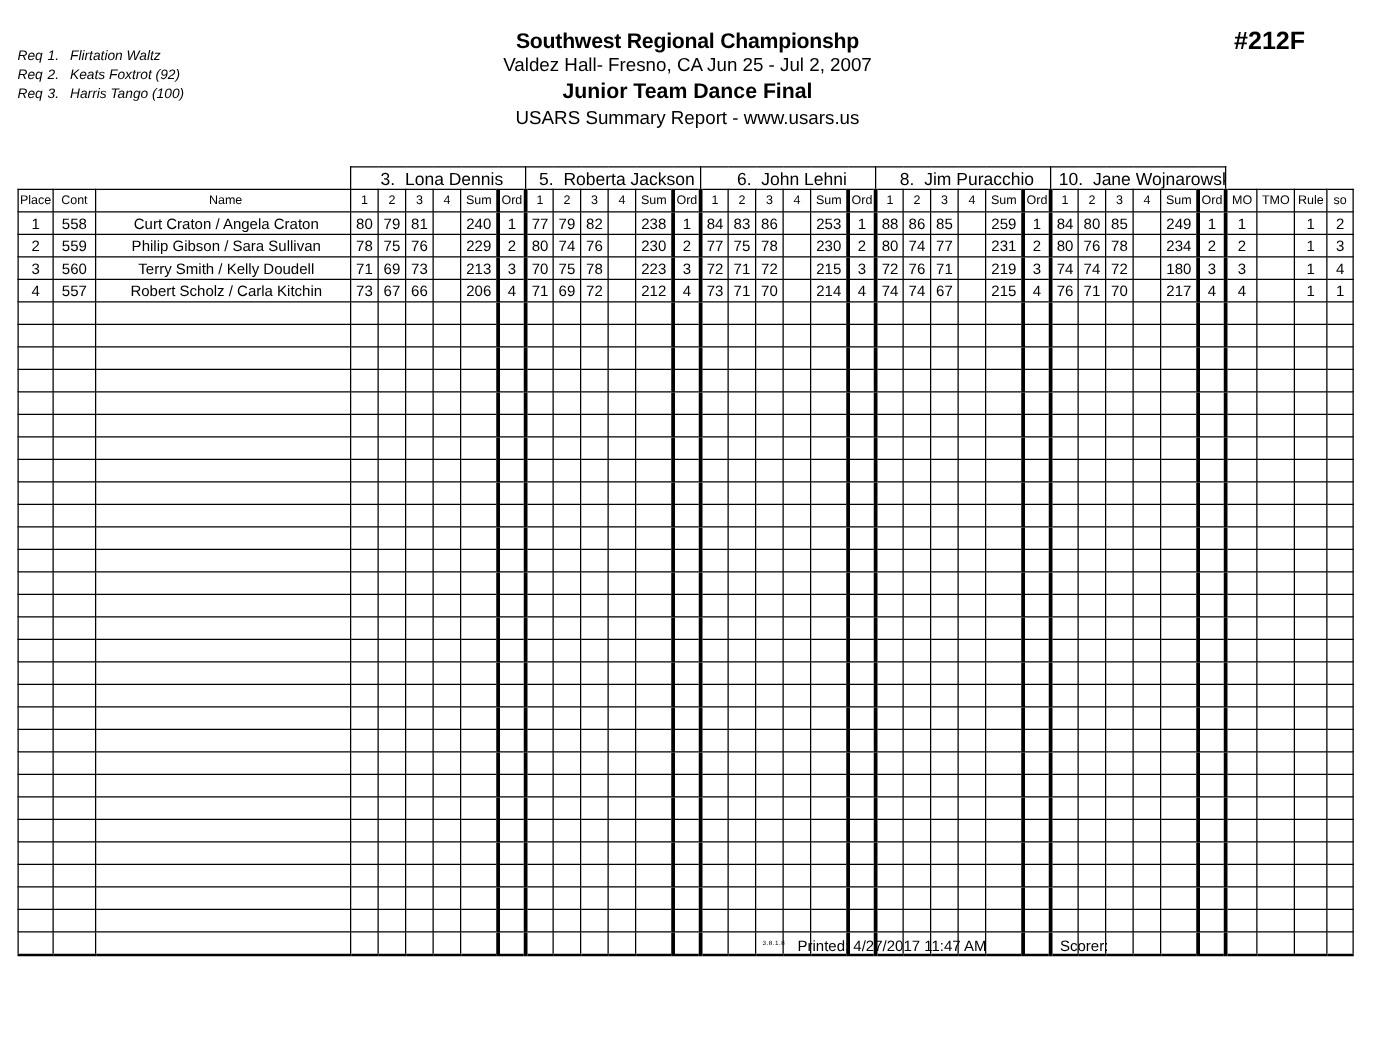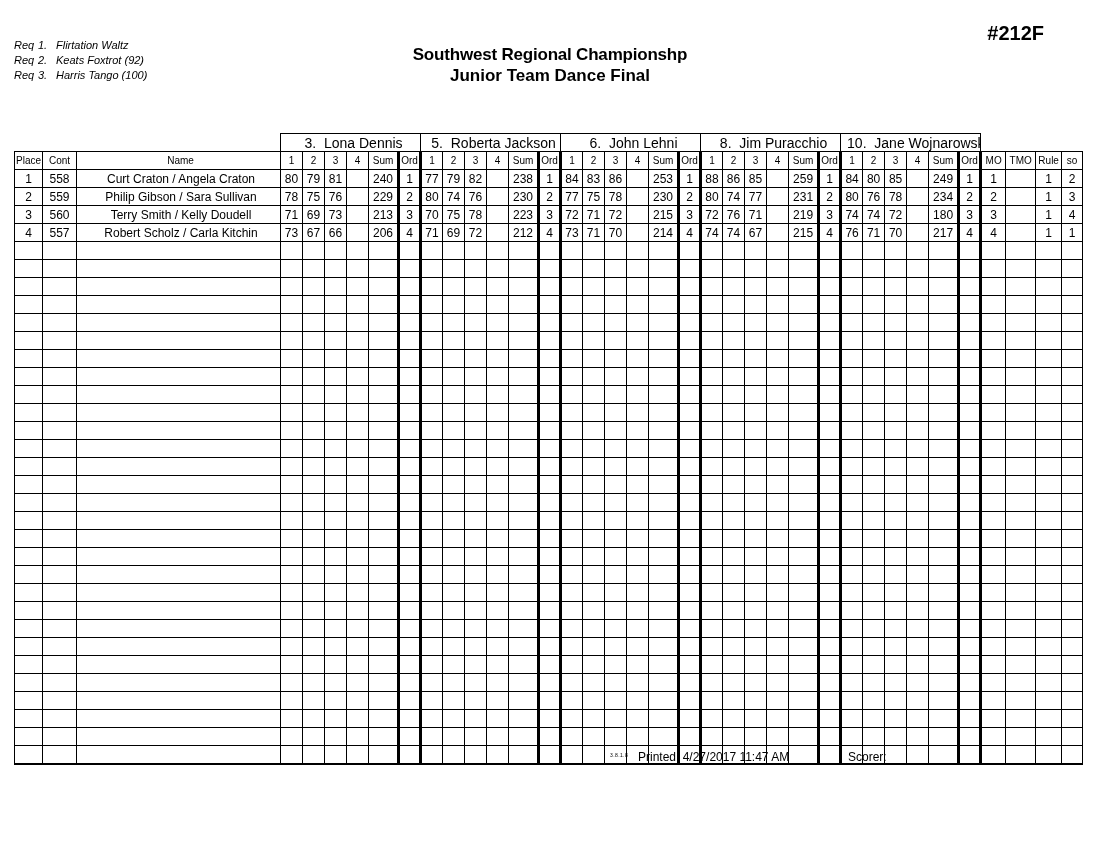--- a/index.html
+++ b/index.html
@@ -30,21 +30,20 @@
   #req-block .req-tag { display: inline-block; width: 24px; }
   #req-block .req-num { display: inline-block; width: 18px; }
 
   
   #title-block {
     position: absolute;
     left: 0;
     top: 22px;
     width: 1100px;
     text-align: center;
-    margin-top: 22px;
   }
   #title-block .t1 {
     font-size: 17px;
     font-weight: bold;
     line-height: 21px;
     letter-spacing: -0.2px;
   }
   #title-block .t2 {
     font-size: 15px;
     font-weight: normal;
@@ -167,21 +166,23 @@
 <body>
 
 <div id="req-block">
     <span class="req-line"><span class="req-tag">Req</span><span class="req-num">1.</span><span>Flirtation Waltz</span></span>
     <span class="req-line"><span class="req-tag">Req</span><span class="req-num">2.</span><span>Keats Foxtrot (92)</span></span>
     <span class="req-line"><span class="req-tag">Req</span><span class="req-num">3.</span><span>Harris Tango (100)</span></span>
   </div>
 
 <div id="title-block">
   <div class="t1">Southwest Regional Championshp</div>
+  <div class="t2">Valdez Hall- Fresno, CA  Jun 25 - Jul 2, 2007</div>
   <div class="t3">Junior Team Dance Final</div>
+  <div class="t4">USARS Summary Report - www.usars.us</div>
 </div>
 
 <div id="event-number">#212F</div>
 
 <table id="grid">
   <colgroup id="grid-cols">
       <col style="width: 28px;">
       <col style="width: 34px;">
       <col style="width: 204px;">
       <col style="width: 22px;">

